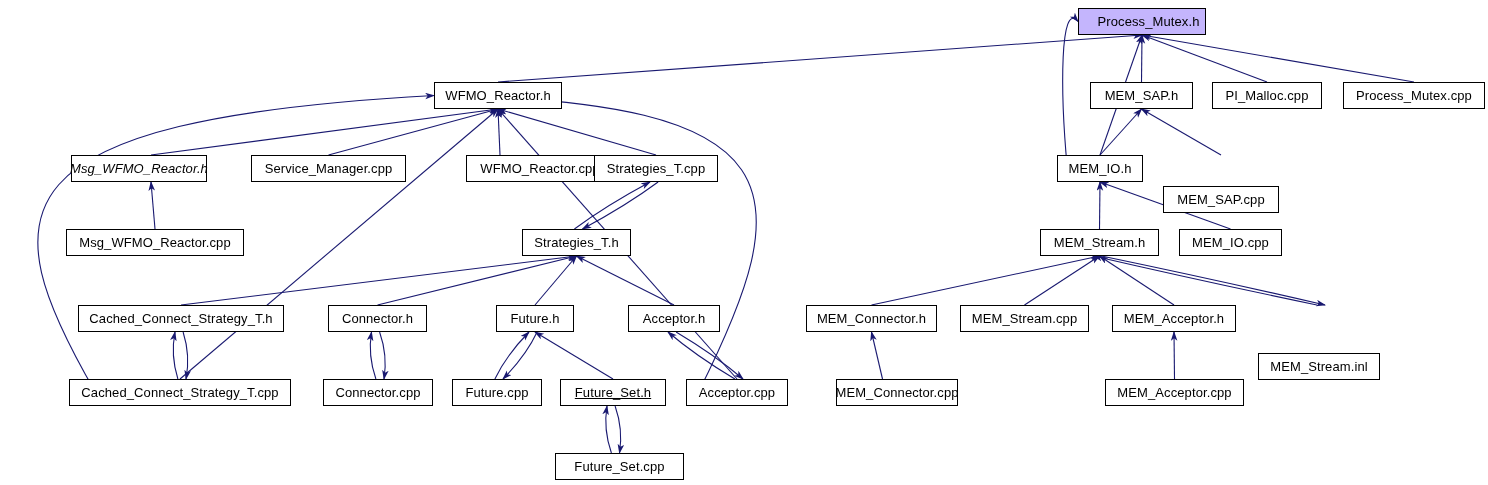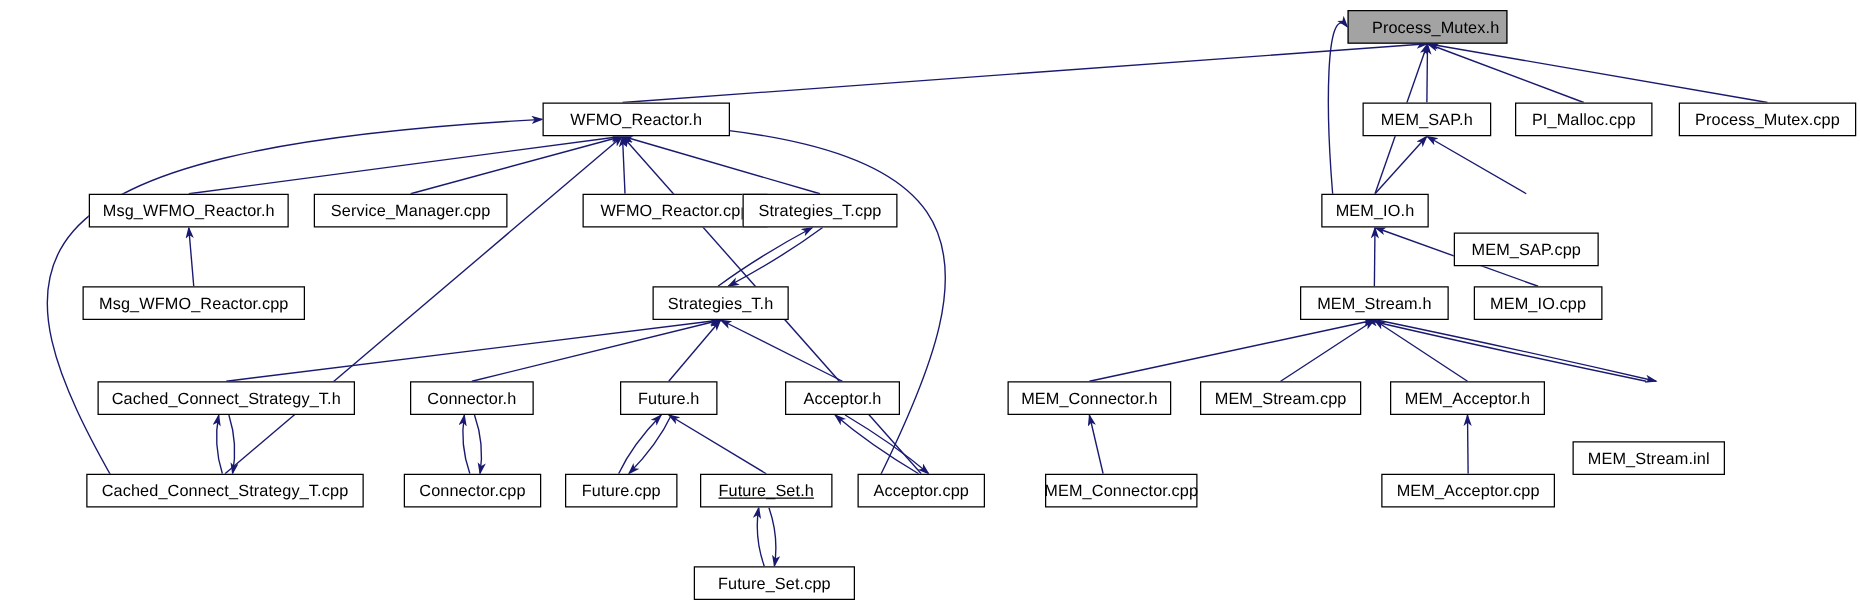--- a/index.html
+++ b/index.html
@@ -33,21 +33,21 @@
     line-height: 1;
     display: flex;
     align-items: center;
     justify-content: center;
     white-space: nowrap;
     height: 27px;
     letter-spacing: 0.1px;
     z-index: 2;
   }
   .node.highlight {
-    background: #a3a3a3;
+    background: #c4b5fd;
     padding-left: 13px;
   }
   .node-label {
     pointer-events: none;
   }
 </style>
 </head>
 <body>
 
 <div id="graph">
@@ -100,33 +100,33 @@
         <path d="M1174.5,379 Q1174.25,355.5 1174,332" fill="none" stroke="#191970" stroke-width="1.1" marker-end="url(#arrowhead)"></path>
         <path d="M95.64,392.5 C-10,210 -10,120 434,95.5" fill="none" stroke="#191970" stroke-width="1.1" marker-end="url(#arrowhead)"></path>
         <path d="M698.24,392.5 C800,190 800,100 434,95.5" fill="none" stroke="#191970" stroke-width="1.1" marker-end="url(#arrowhead)"></path>
         <path d="M1067.32,168.5 C1060,90 1060,0 1078,21.5" fill="none" stroke="#191970" stroke-width="1.1" marker-end="url(#arrowhead)"></path>
       </g>
   </svg>
   <div id="nodes">
       <div class="node highlight" style="left: 1078px; top: 8px; width: 128px;">
         <span class="node-label">Process_Mutex.h</span>
       </div>
-      <div class="node" style="left: 434px; top: 82px; width: 150px;">
+      <div class="node" style="left: 434px; top: 82px; width: 128px;">
         <span class="node-label">WFMO_Reactor.h</span>
       </div>
       <div class="node" style="left: 1090px; top: 82px; width: 103px;">
         <span class="node-label">MEM_SAP.h</span>
       </div>
       <div class="node" style="left: 1212px; top: 82px; width: 110px;">
         <span class="node-label">PI_Malloc.cpp</span>
       </div>
       <div class="node" style="left: 1343px; top: 82px; width: 142px;">
         <span class="node-label">Process_Mutex.cpp</span>
       </div>
-      <div class="node" style="left: 71px; top: 155px; width: 160px;">
+      <div class="node" style="left: 71px; top: 155px; width: 136px; font-style: italic;">
         <span class="node-label">Msg_WFMO_Reactor.h</span>
       </div>
       <div class="node" style="left: 251px; top: 155px; width: 155px;">
         <span class="node-label">Service_Manager.cpp</span>
       </div>
       <div class="node" style="left: 426px; top: 155px; width: 148px; margin-left: 40px;">
         <span class="node-label">WFMO_Reactor.cpp</span>
       </div>
       <div class="node" style="left: 594px; top: 155px; width: 124px;">
         <span class="node-label">Strategies_T.cpp</span>

